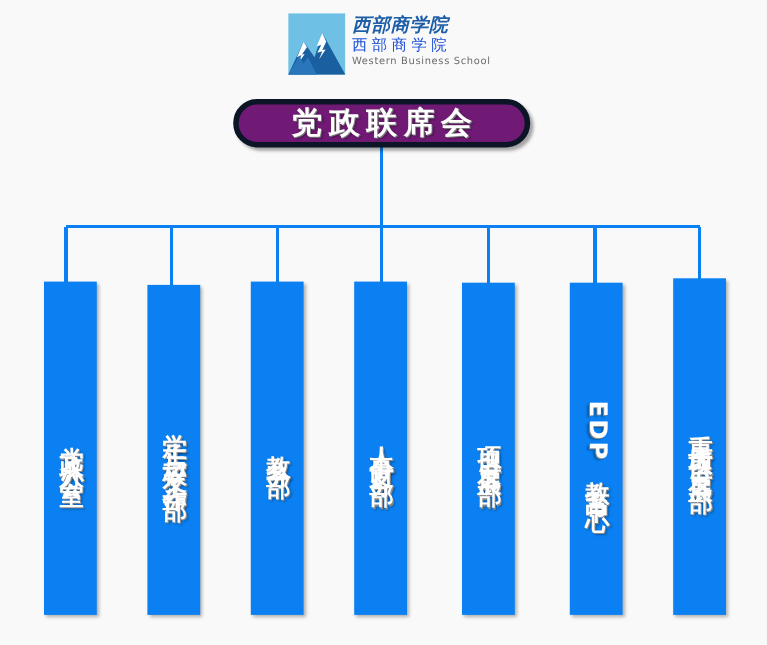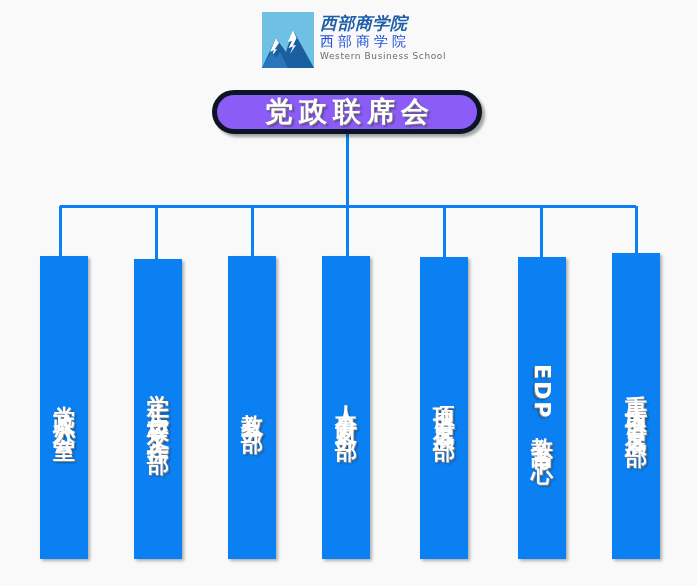--- a/index.html
+++ b/index.html
@@ -87,21 +87,21 @@
   }
 
   
   .root-node {
     position: absolute;
     left: 212px;
     top: 90px;
     width: 270px;
     height: 44px;
     box-sizing: border-box;
-    background: #8b5cf6;
+    background: #701a75;
     border: 5px solid #0b1526;
     border-radius: 22px;
     display: flex;
     align-items: center;
     justify-content: center;
     box-shadow: 3px 3px 3px rgba(0,0,0,0.35);
   }
   .root-label {
     color: #ffffff;
     font-size: 28px;

